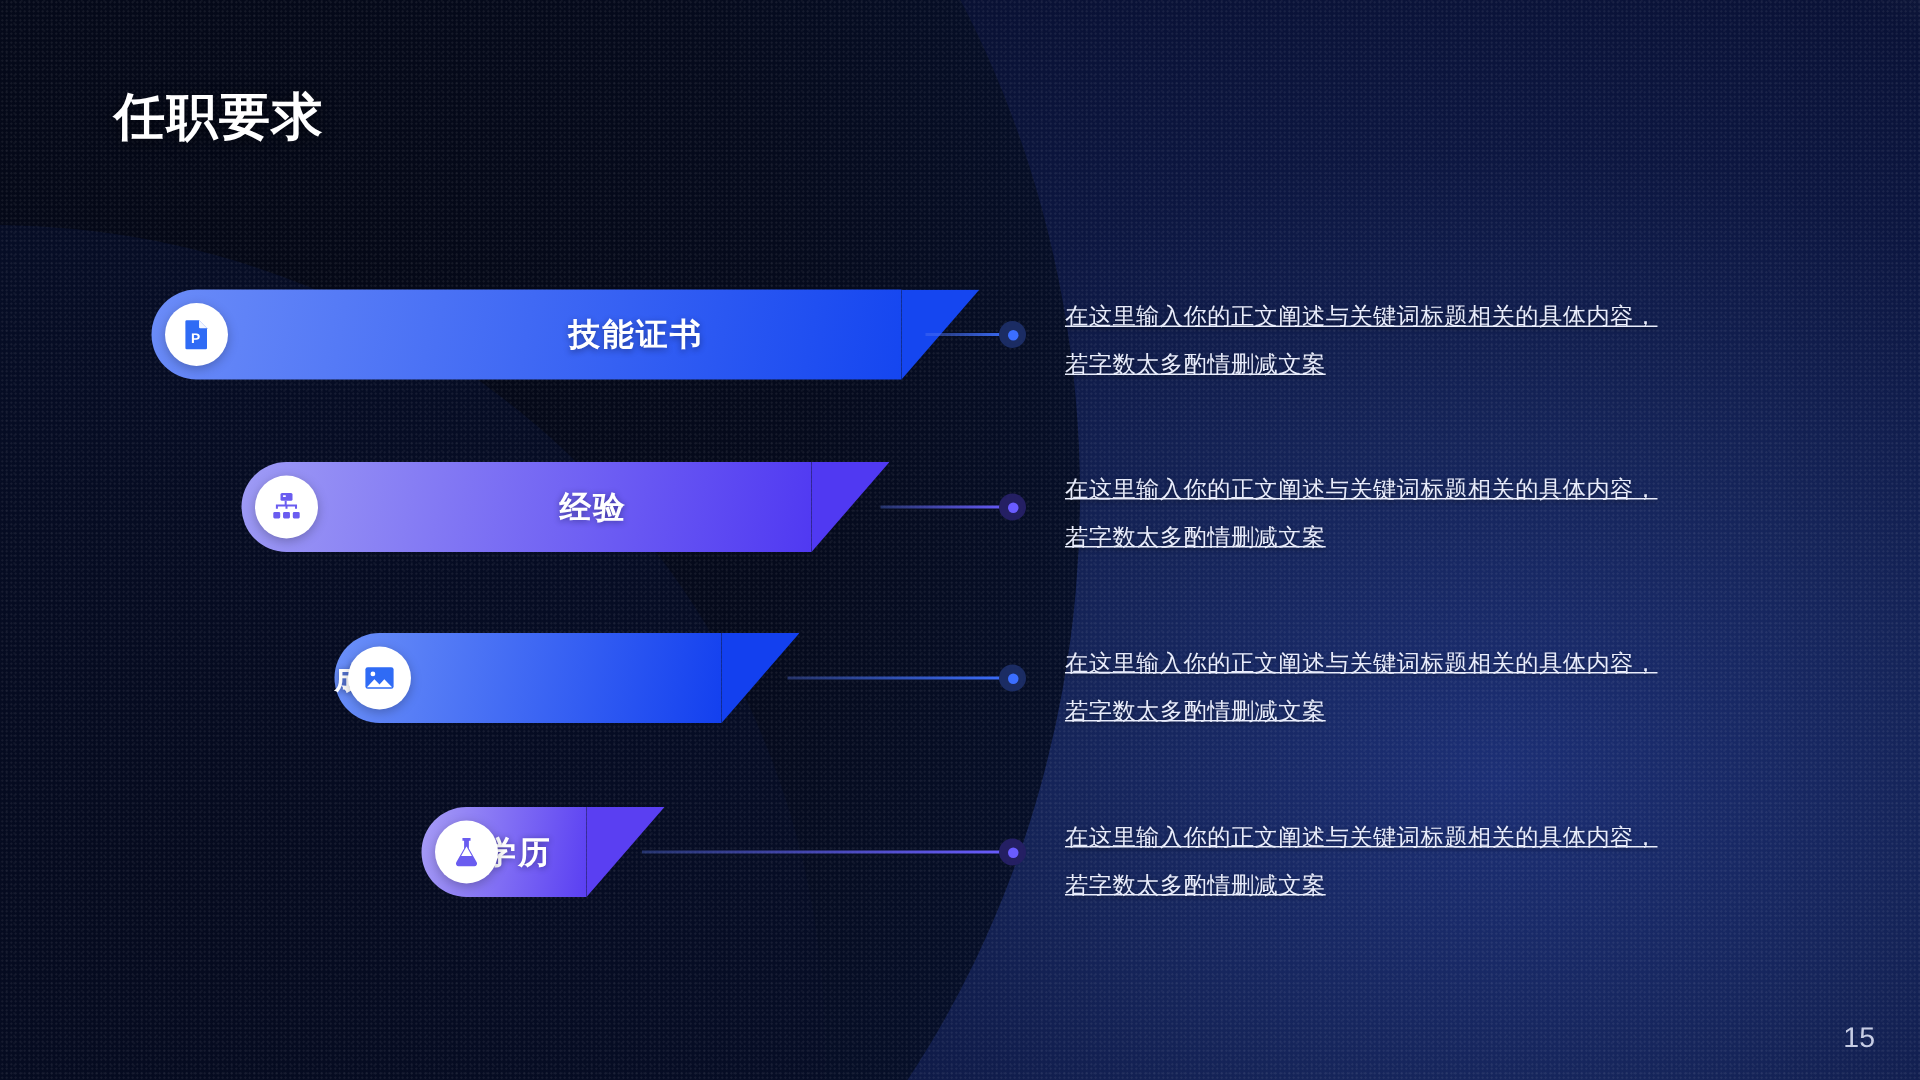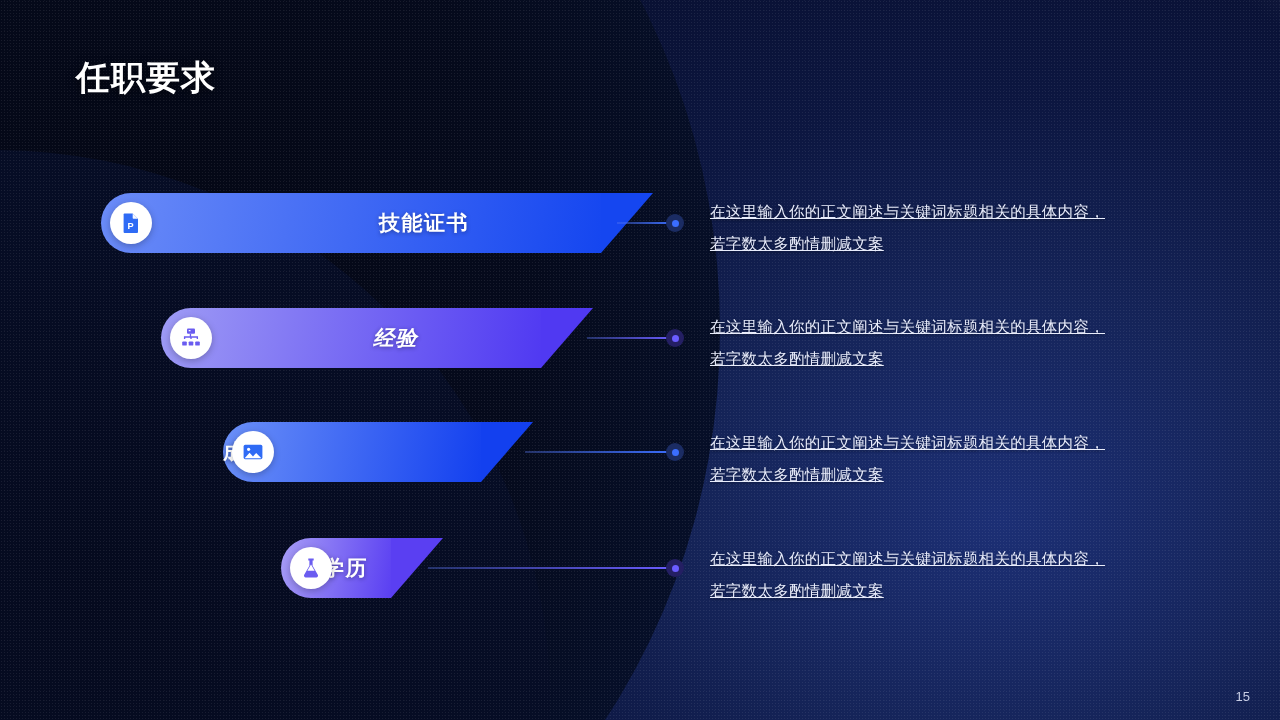--- a/index.html
+++ b/index.html
@@ -199,21 +199,21 @@
     letter-spacing: 0.3px;
     text-shadow: 0 1px 3px rgba(0,0,0,0.35);
     text-decoration: underline;
   }
 
   .page-number {
     position: absolute;
     right: 30px;
     bottom: 16px;
     color: #c7cde4;
-    font-size: 13px;
+    font-size: 19px;
   }
 </style>
 </head>
 <body>
 
 <div class="slide">
 
   <div class="bg-base"></div>
   <div class="bg-sphere-right"></div>
   <div class="bg-grain-right"></div>
@@ -238,21 +238,21 @@
               <text x="8.4" y="17.6" font-family="Liberation Sans, sans-serif" font-size="9.2" font-weight="bold" fill="#ffffff">P</text>
             </svg>
           </div>
         </div>
         <div class="connector-line" style="left: 617px; width: 58px; background: linear-gradient(90deg, rgba(90, 120, 240, 0.35), rgb(59, 110, 255));"></div>
         <div class="dot" style="left: 666px; background: rgb(27, 44, 99);">
           <div class="dot-core" style="background: rgb(59, 110, 255);"></div>
         </div>
       </div>
       <div class="row" style="left: 0px; top: 308px;">
-        <div class="banner" style="left: 161px; font-style: italic;">
+        <div class="banner" style="left: 161px;">
           <div class="banner-body" style="width: 380px; background: linear-gradient(100deg, rgb(158, 155, 245) 0%, rgb(80, 57, 242) 100%);">
             <div class="banner-label" style="margin-left: 212px;">经验</div>
           </div>
           <div class="banner-tail" style="left: 380px; background: rgb(80, 57, 242);"></div>
           <div class="banner-icon">
             <svg width="24" height="24" viewBox="0 0 24 24" aria-hidden="true">
               <rect x="8" y="2.6" width="8" height="5.2" rx="1" fill="#6a5cf0"></rect>
               <rect x="9.6" y="4.1" width="2" height="1.2" rx="0.4" fill="#ffffff"></rect>
               <path d="M11.45 7.8v3.2H5.6v2.1M11.45 11h6.9v2.1M12 11v2.1" stroke="#6a5cf0" stroke-width="1.35" fill="none"></path>
               <rect x="3.2" y="15.4" width="4.6" height="4.2" rx="0.9" fill="#6a5cf0"></rect>

